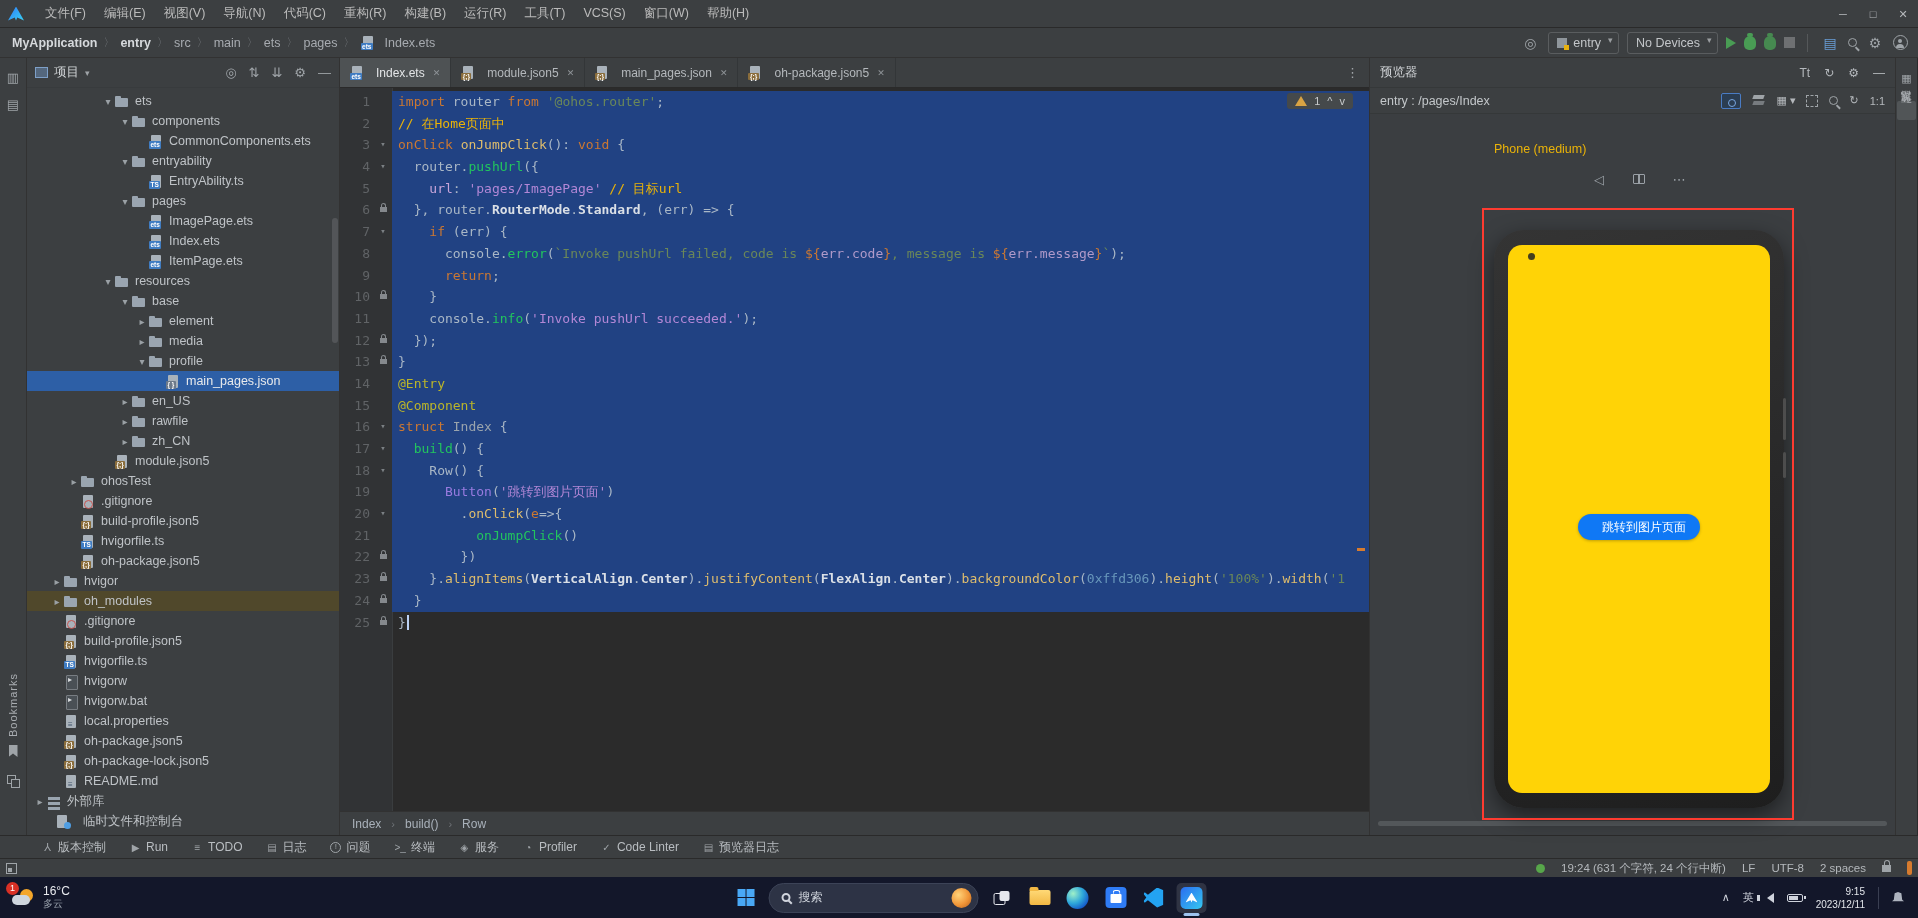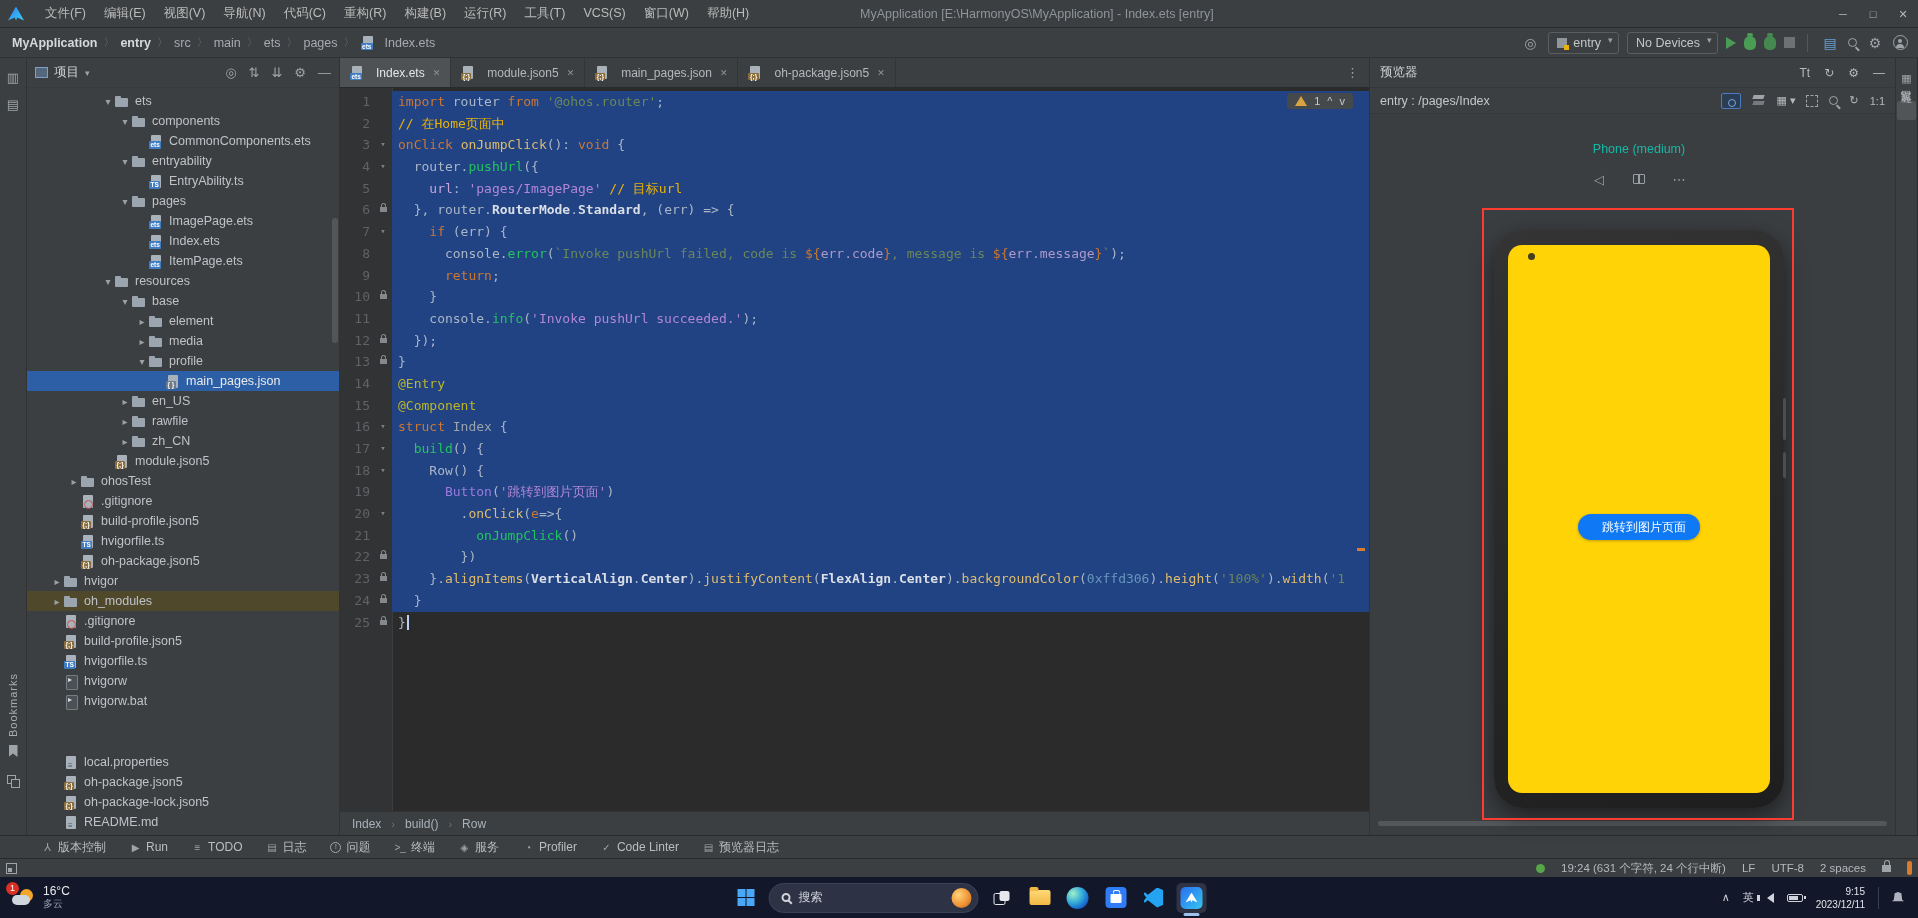--- a/index.html
+++ b/index.html
@@ -112,21 +112,21 @@
   #pv-sub-tools{margin-left:auto;display:flex;gap:11px;align-items:center;color:#b4b8bc;font-size:11px}
   .eye-box{width:20px;height:16px;border:1px solid #4a7cc4;background:#2b3d52;border-radius:2px;position:relative}
   .eye-box::before{content:"";position:absolute;left:6px;top:5px;width:6px;height:6px;border-radius:50%;border:1.5px solid #7aa7e0}
   .layers-ic{width:14px;height:12px;position:relative}
   .layers-ic::before,.layers-ic::after{content:"";position:absolute;left:1px;width:11px;height:4px;background:#9fa4a8;transform:skewX(-20deg)}
   .layers-ic::after{top:6px;opacity:.6}
   .frame-ic{width:12px;height:12px;border:1.5px dashed #9fa4a8}
   .mag{width:9px;height:9px;border:1.5px solid #9fa4a8;border-radius:50%;position:relative}
   .mag::after{content:"";position:absolute;right:-4px;bottom:-3px;width:5px;height:1.5px;background:#9fa4a8;transform:rotate(45deg)}
   #pv-canvas{flex:1;position:relative;background:#3b3e41}
-  #device-label{position:absolute;top:28px;left:124px;width:290px;text-align:center;color:#14b8a6}
+  #device-label{position:absolute;top:28px;left:124px;width:290px;color:#eab308}
   #pv-nav{position:absolute;top:54px;left:124px;width:290px;display:flex;justify-content:center;gap:16px}
   .nav-btn{width:24px;height:22px;border-radius:3px;display:flex;align-items:center;justify-content:center;color:#9aa0a6;font-size:13px}
   .split-ic{width:12px;height:10px;border:1.5px solid #9aa0a6;border-radius:1px;position:relative}
   .split-ic::after{content:"";position:absolute;left:4px;top:0;width:1.5px;height:100%;background:#9aa0a6}
   #red-box{position:absolute;left:112px;top:94px;width:312px;height:612px;border:2px solid #fe3b30;z-index:2}
   #phone{position:absolute;left:124px;top:116px;width:290px;height:578px;border-radius:30px;background:linear-gradient(160deg,#343434,#1e1e1e);box-shadow:0 8px 22px rgba(0,0,0,.5);z-index:1}
   #phone .btn-side1{position:absolute;right:-2px;top:168px;width:3px;height:42px;background:#4d4d4d;border-radius:2px}
   #phone .btn-side2{position:absolute;right:-2px;top:222px;width:3px;height:26px;background:#4d4d4d;border-radius:2px}
   #screen{position:absolute;left:14px;right:14px;top:15px;bottom:15px;border-radius:14px;background:#ffd306;overflow:hidden}
   #cam-dot{position:absolute;left:20px;top:8px;width:7px;height:7px;border-radius:50%;background:rgba(35,35,35,.85)}
@@ -197,21 +197,20 @@
   #clock{text-align:right;font-size:10px;line-height:13px;color:#e2e5ea}
   #tb-end-sep{width:1px;height:22px;background:#3a3f52}
   .bell-ic{width:12px;height:11px;background:#aeb4bf;clip-path:polygon(50% 0,78% 12%,85% 70%,100% 85%,0 85%,15% 70%,22% 12%)}
 </style>
 </head>
 <body>
 
 <div id="titlebar">
   <div id="logo"></div>
   <div id="menus"><span class="menu-item">文件(F)</span><span class="menu-item">编辑(E)</span><span class="menu-item">视图(V)</span><span class="menu-item">导航(N)</span><span class="menu-item">代码(C)</span><span class="menu-item">重构(R)</span><span class="menu-item">构建(B)</span><span class="menu-item">运行(R)</span><span class="menu-item">工具(T)</span><span class="menu-item">VCS(S)</span><span class="menu-item">窗口(W)</span><span class="menu-item">帮助(H)</span></div>
-  <div id="win-title">MyApplication [E:\HarmonyOS\MyApplication] - Index.ets [entry]</div>
   <div id="win-btns">
     <span class="win-btn">─</span>
     <span class="win-btn">□</span>
     <span class="win-btn">✕</span>
   </div>
 </div>
 
 <div id="toolbar">
   <div id="crumbs" class="row">
       <span class="crumb bold">MyApplication</span>
@@ -426,21 +425,21 @@
         <div class="tree-row" style="padding-left: 23px;">
           <span class="chev"></span>
           <span class="ticon ticon-page ticon-sh"></span>
           <span>hvigorw</span>
         </div>
         <div class="tree-row" style="padding-left: 23px;">
           <span class="chev"></span>
           <span class="ticon ticon-page ticon-sh"></span>
           <span>hvigorw.bat</span>
         </div>
-        <div class="tree-row" style="padding-left: 23px; margin-top: 41px;">
+        <div class="tree-row" style="padding-left: 23px;">
           <span class="chev"></span>
           <span class="ticon ticon-page ticon-prop"></span>
           <span>local.properties</span>
         </div>
         <div class="tree-row" style="padding-left: 23px;">
           <span class="chev"></span>
           <span class="ticon ticon-page badge ticon-json5"></span>
           <span>oh-package.json5</span>
         </div>
         <div class="tree-row" style="padding-left: 23px;">

